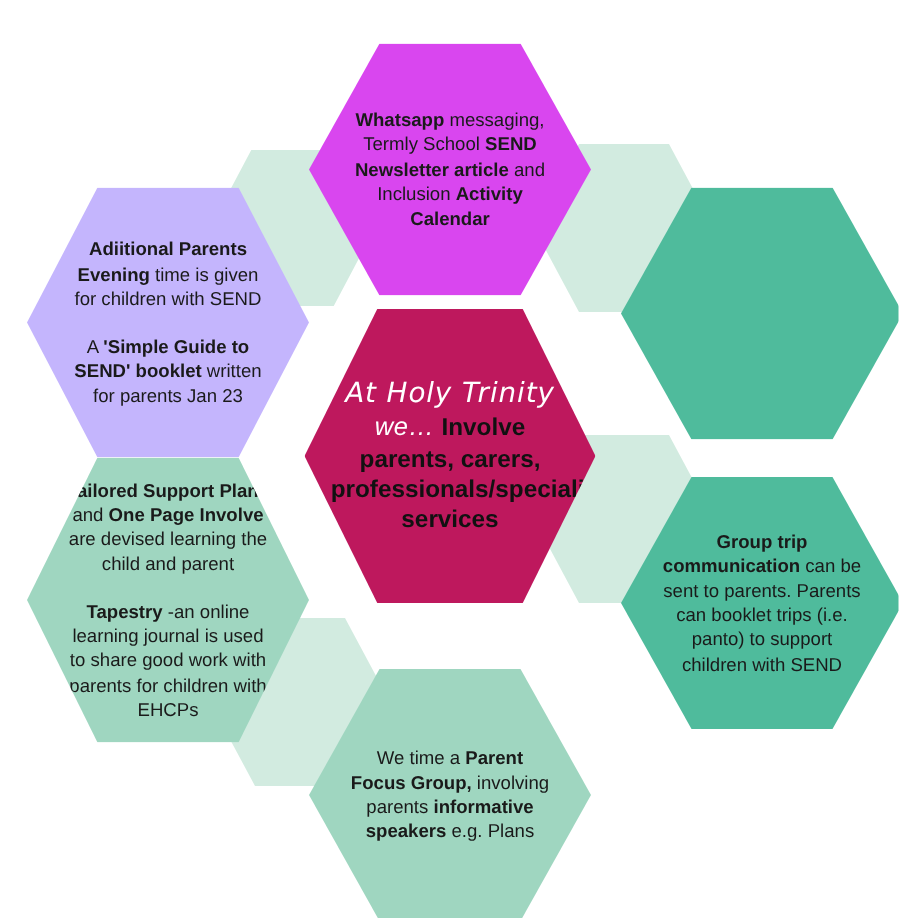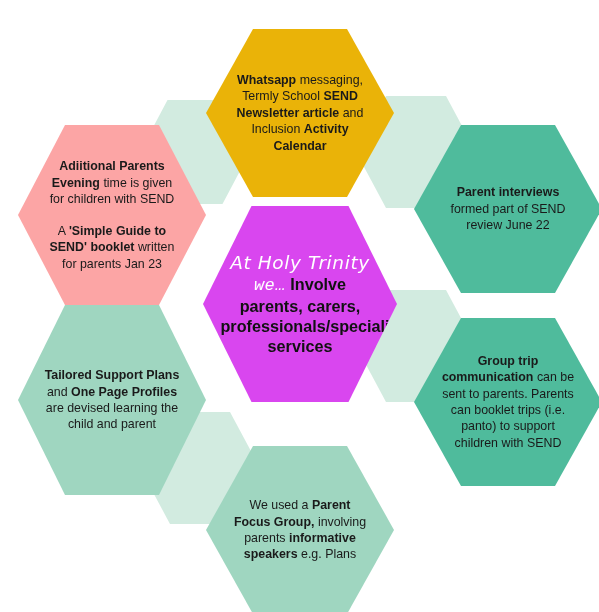--- a/index.html
+++ b/index.html
@@ -87,21 +87,21 @@
     display: block;
     margin-top: 1px;
     color: #111111;
     font-weight: 700;
     font-size: 16.2px;
     line-height: 1.24;
   }
 
   .center-we {
     color: #ffffff;
-    font-family: Liberation Mono, monospace;
+    font-family: Liberation Sans, sans-serif;
     font-style: italic;
     font-weight: 400;
     font-size: 17px;
     letter-spacing: 0.4px;
   }
 
   
   
   #hex-top       { left: 206px; top:  29px; width: 188px; height: 168px; }
   
@@ -126,57 +126,57 @@
 </head>
 <body style="background: rgb(255, 255, 255);">
 
 <div id="infographic">
 
   <div class="hex hex-deco" id="deco-1" style="background: rgb(210, 235, 224);"></div>
   <div class="hex hex-deco" id="deco-2" style="background: rgb(210, 235, 224);"></div>
   <div class="hex hex-deco" id="deco-3" style="background: rgb(210, 235, 224);"></div>
   <div class="hex hex-deco" id="deco-4" style="background: rgb(210, 235, 224);"></div>
 
-  <div class="hex hex-card" id="hex-topleft" style="background: #fca5a5;">
+  <div class="hex hex-card" id="hex-topleft" style="background: #c4b5fd;">
     <div class="hex-body">
         <p><b>Adiitional Parents Evening</b><span> time is given for children with SEND</span></p>
         <p><span>A </span><b>'Simple Guide to SEND' booklet</b><span> written for parents Jan 23</span></p>
       </div>
   </div>
 
-  <div class="hex hex-card" id="hex-top" style="background: #eab308;">
+  <div class="hex hex-card" id="hex-top" style="background: #d946ef;">
     <div class="hex-body">
         <p><b>Whatsapp</b><span> messaging, Termly School </span><b>SEND Newsletter article</b><span> and Inclusion </span><b>Activity Calendar</b></p>
       </div>
   </div>
 
   <div class="hex hex-card" id="hex-topright" style="background: rgb(79, 187, 156);">
     <div class="hex-body">
-        <p><b>Parent interviews</b><span> formed part of SEND review June 22</span></p>
       </div>
   </div>
 
   <div class="hex hex-card" id="hex-left" style="background: rgb(159, 214, 192);">
     <div class="hex-body">
-        <p><b>Tailored Support Plans</b><span> and </span><b>One Page Profiles</b><span> are devised learning the child and parent</span></p>
+        <p><b>Tailored Support Plans</b><span> and </span><b>One Page Involve</b><span> are devised learning the child and parent</span></p>
+        <p><b>Tapestry</b><span> -an online learning journal is used to share good work with parents for children with EHCPs</span></p>
       </div>
   </div>
 
   <div class="hex hex-card" id="hex-botright" style="background: rgb(79, 187, 156);">
     <div class="hex-body">
         <p><b>Group trip communication</b><span> can be sent to parents. Parents can booklet trips (i.e. panto) to support children with SEND</span></p>
       </div>
   </div>
 
   <div class="hex hex-card" id="hex-bottom" style="background: rgb(159, 214, 192);">
     <div class="hex-body">
-        <p><span>We used a </span><b>Parent Focus Group,</b><span> involving parents </span><b>informative speakers</b><span> e.g. Plans</span></p>
+        <p><span>We time a </span><b>Parent Focus Group,</b><span> involving parents </span><b>informative speakers</b><span> e.g. Plans</span></p>
       </div>
   </div>
 
-  <div class="hex hex-center" id="hex-mid" style="background: #d946ef;">
+  <div class="hex hex-center" id="hex-mid" style="background: #be185d;">
     <div class="center-body">
       <span class="script-line">At Holy Trinity</span>
       <span class="center-main"><span class="center-we">we…</span> <span>Involve parents, carers, professionals/specialist services</span></span>
     </div>
   </div>
 
 </div>
 
 </body></html>

